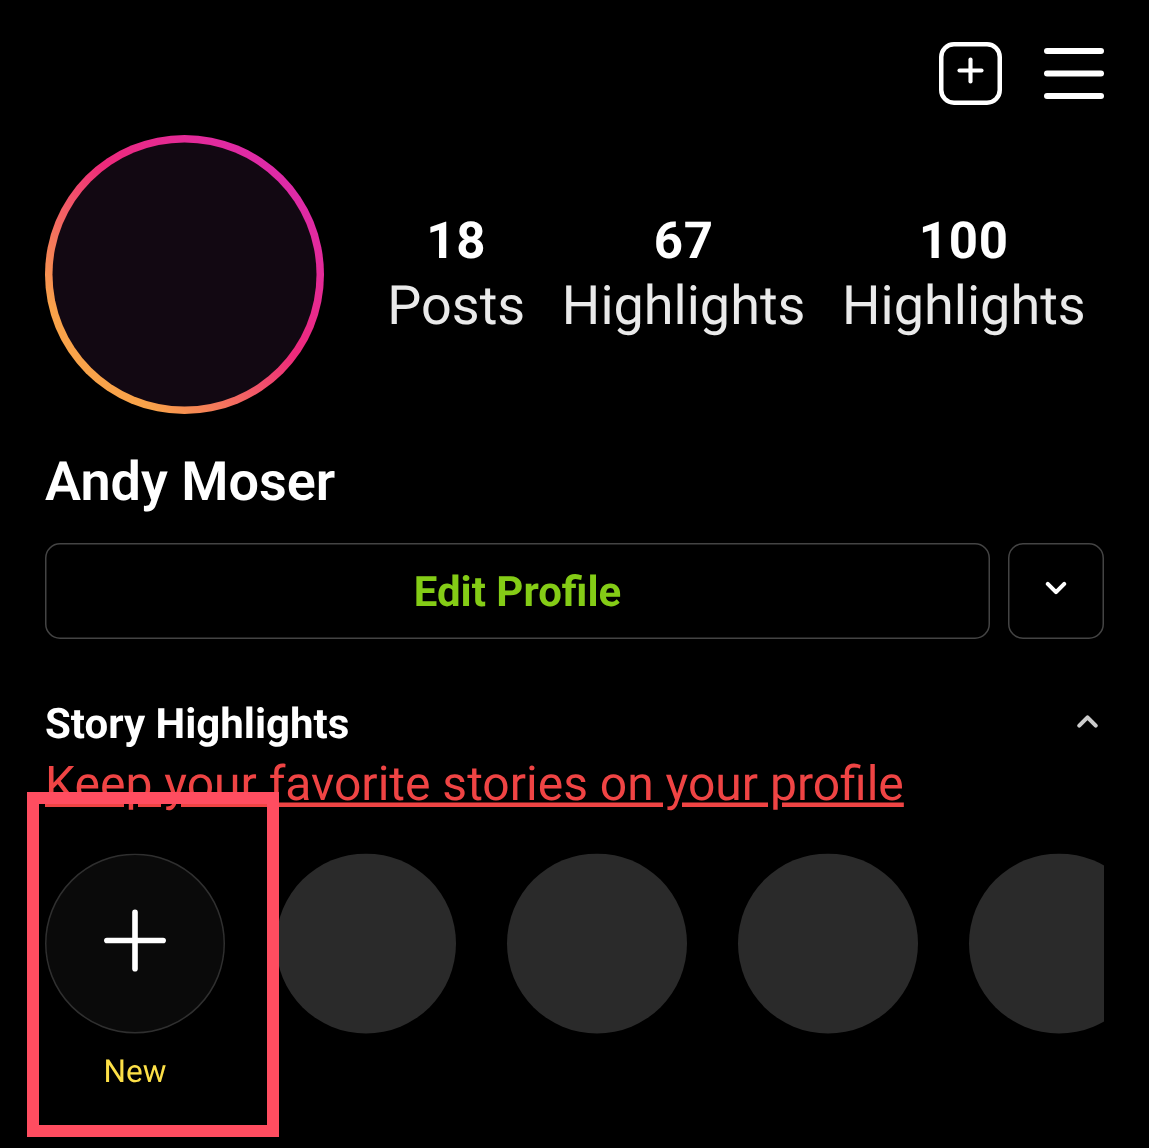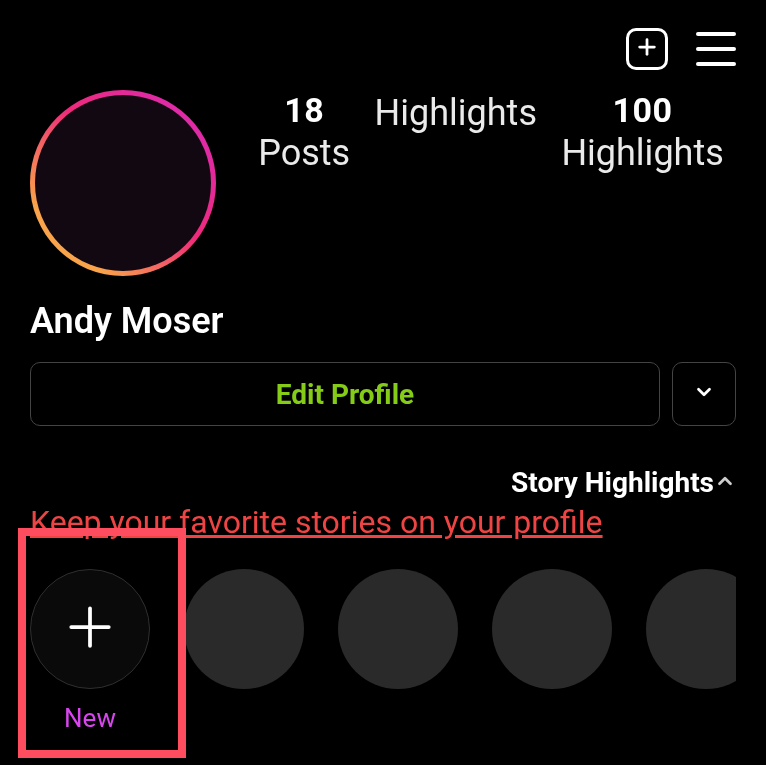--- a/index.html
+++ b/index.html
@@ -38,21 +38,21 @@
       cursor: pointer;
     }
     .menu-btn span {
       display: block;
       height: 4px;
       background: #fff;
       border-radius: 2px;
     }
     .profile-row {
       display: flex;
-      align-items: flex-start;
+      align-items: center;
       padding: 10px 30px 0 30px;
     }
     .avatar-ring {
       width: 186px;
       height: 186px;
       border-radius: 50%;
       background: linear-gradient(45deg, #f9a34a 0%, #f9a34a 20%, #ee2a7b 55%, #d62bbd 100%);
       display: flex;
       align-items: center;
       justify-content: center;
@@ -118,21 +118,21 @@
       justify-content: center;
       cursor: pointer;
     }
     .suggest-btn svg { width: 22px; height: 22px; }
     .highlights-section {
       padding: 40px 30px 0 30px;
     }
     .highlights-header {
       display: flex;
       align-items: center;
-      justify-content: flex-end;
+      justify-content: space-between;
       cursor: pointer;
     }
     .highlights-title {
       font-size: 28px;
       font-weight: 700;
     }
     .highlights-sub {
       font-size: 32px;
       color: #ef4444;
       margin-top: 4px;
@@ -164,22 +164,22 @@
       border-radius: 50%;
       background: #0a0a0a;
       border: 1.5px solid #2f2f2f;
       display: flex;
       align-items: center;
       justify-content: center;
       cursor: pointer;
     }
     .new-circle svg { width: 50px; height: 50px; }
     .highlight-label {
-      font-size: 26px;
-      color: #d946ef;
+      font-size: 21px;
+      color: #fde047;
       margin-top: 14px;
     }
     .highlight-overlay {
       position: absolute;
       border: 8px solid #ff4d60;
       pointer-events: none;
       left: 18px;
       top: 528px;
       width: 168px;
       height: 230px;
@@ -210,20 +210,21 @@
   <div class="profile-row">
     <div class="avatar-ring">
       <div class="avatar-inner"></div>
     </div>
     <div class="stats">
       <div class="stat">
         <div class="stat-num">18</div>
         <div class="stat-label">Posts</div>
       </div>
       <div class="stat">
+        <div class="stat-num">67</div>
         <div class="stat-label">Highlights</div>
       </div>
       <div class="stat">
         <div class="stat-num">100</div>
         <div class="stat-label">Highlights</div>
       </div>
     </div>
   </div>
 
   <div class="display-name">Andy Moser</div>

